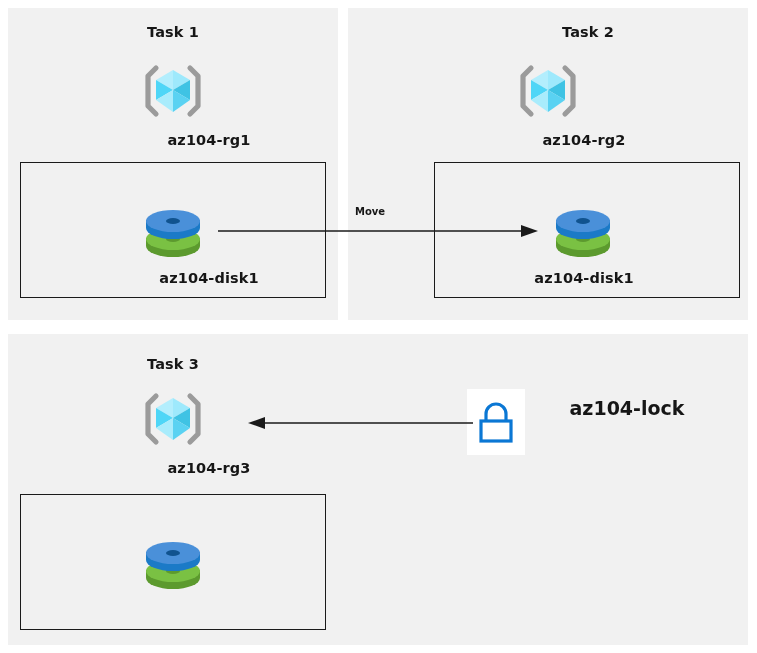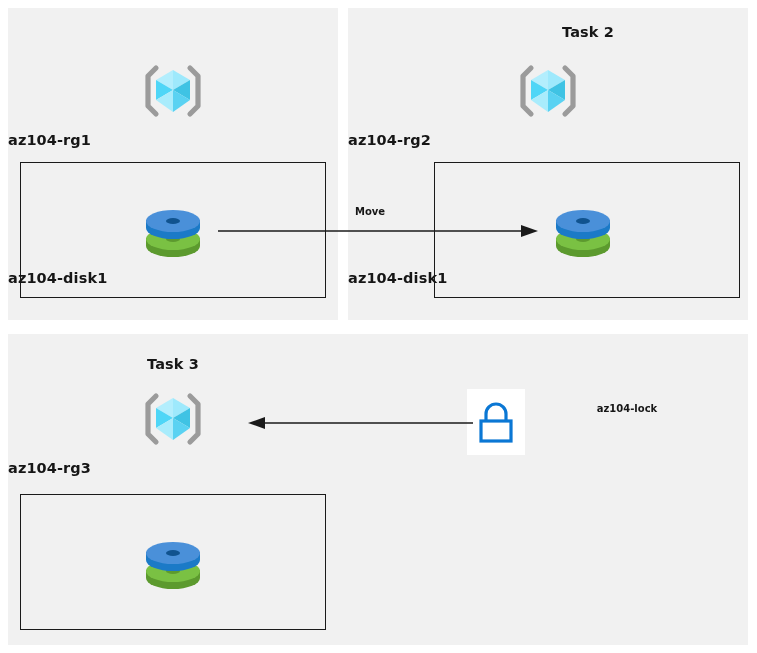--- a/index.html
+++ b/index.html
@@ -34,22 +34,24 @@
     color: #161616;
     text-align: center;
     white-space: nowrap;
     letter-spacing: .1px;
   }
   .res-label {
     position: absolute;
     font-size: 14.5px;
     font-weight: bold;
     color: #161616;
+    text-align: center;
     white-space: nowrap;
     letter-spacing: .1px;
+    padding-left: 36px;
   }
   .inner-box {
     position: absolute;
     border: 1.6px solid #1a1a1a;
     background: transparent;
     box-sizing: border-box;
   }
   .rg-icon {
     position: absolute;
     width: 62px;
@@ -64,21 +66,21 @@
     position: absolute;
     background: #ffffff;
   }
   .lock-icon {
     position: absolute;
     width: 46px;
     height: 46px;
   }
   .lock-text {
     position: absolute;
-    font-size: 10px;
+    font-size: 19px;
     font-weight: bold;
     color: #161616;
     white-space: nowrap;
     line-height: 21px;
     text-align: center;
   }
   .arrow-svg {
     position: absolute;
     overflow: visible;
   }
@@ -90,20 +92,21 @@
     white-space: nowrap;
   }
 </style>
 </head>
 <body>
 
 <div id="canvas">
 
   <div class="panel" id="panel-task1">
 
+    <div class="task-title" style="left:0; top:16px; width:330px;">Task 1</div>
 
     <span class="rg-icon" style="left:134px; top:52px;">
       <svg width="62" height="62" viewBox="0 0 62 62">
 
         <path d="M14 8 L6 16 L6 46 L14 54" fill="none" stroke="#9b9b9b" stroke-width="5.2" stroke-linecap="round" stroke-linejoin="round"></path>
 
         <path d="M48 8 L56 16 L56 46 L48 54" fill="none" stroke="#9b9b9b" stroke-width="5.2" stroke-linecap="round" stroke-linejoin="round"></path>
 
         <polygon points="31,10 48,20 31,30" fill="#9ee9fc"></polygon>
         <polygon points="31,10 14,20 31,30" fill="#b3eefd"></polygon>

